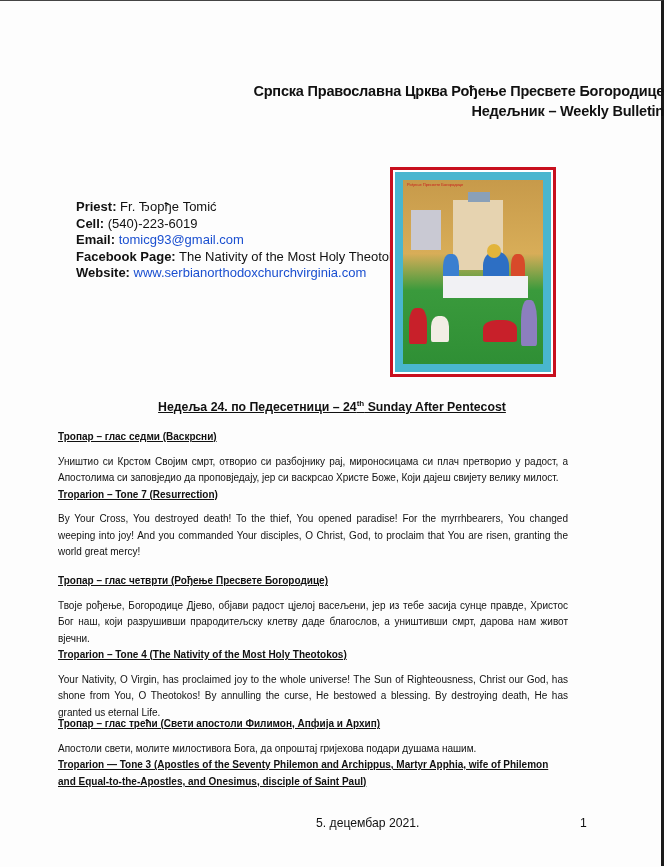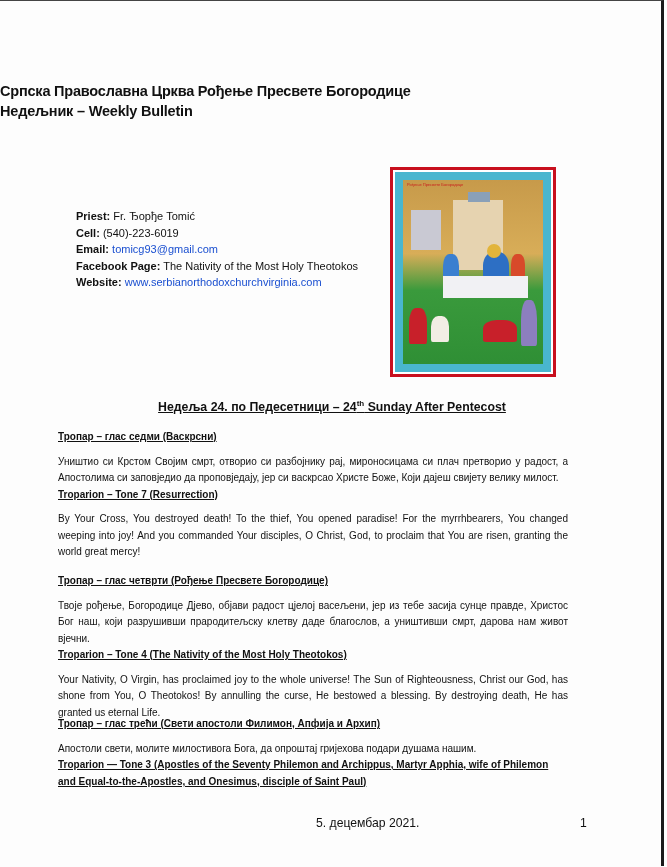--- a/index.html
+++ b/index.html
@@ -10,23 +10,23 @@
     color: #111;
     position: relative;
   }
   .page {
     position: absolute; left: 0; top: 0; width: 664px; height: 866px;
     background: #fdfdfd;
     border-top: 1px solid #444;
     border-right: 3px solid #1a1a1a;
     box-sizing: border-box;
   }
-  .header { position: absolute; top: 80px; left: 0; width: 664px; text-align: left; }
+  .header { position: absolute; top: 80px; left: 0; width: 664px; text-align: right; }
   .header .l1, .header .l2 { font-weight: bold; font-size: 14.5px; line-height: 20px; letter-spacing: -0.2px; }
-  .contact { position: absolute; left: 76px; top: 207px; font-size: 11px; line-height: 16.5px; }
+  .contact { position: absolute; left: 76px; top: 198px; font-size: 13px; line-height: 16.5px; }
   .contact b { font-weight: bold; }
   .contact a { color: #1a4fd0; }
   .icon-frame {
     position: absolute; left: 390px; top: 166px; width: 166px; height: 210px;
     box-sizing: border-box; border: 3px solid #c8101e; background: #fff; padding: 2px;
   }
   .icon-inner {
     width: 100%; height: 100%; box-sizing: border-box; border: 8px solid #49b6cf;
     background: linear-gradient(#c79a4a 0%, #d8ad58 40%, #3a9a3c 60%, #2f8f35 100%);
     position: relative; overflow: hidden;

